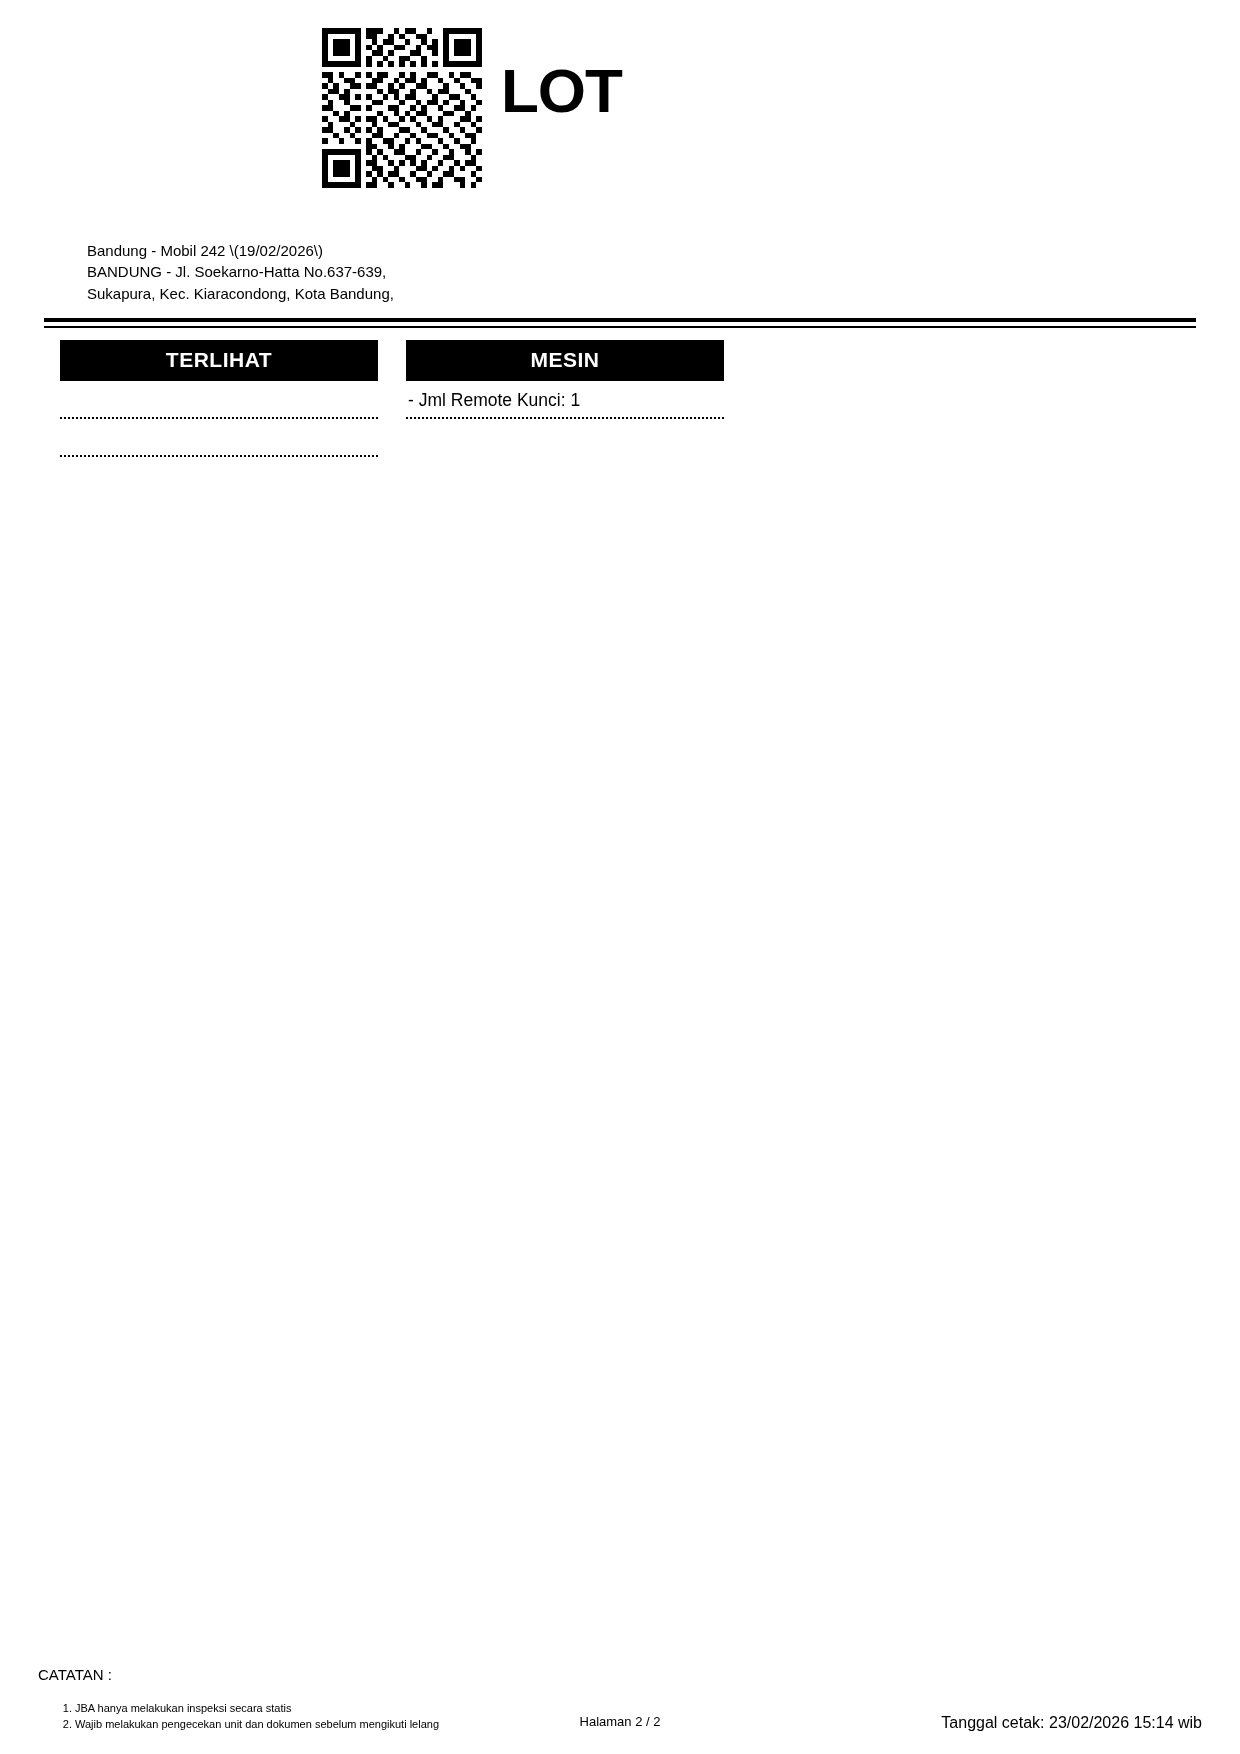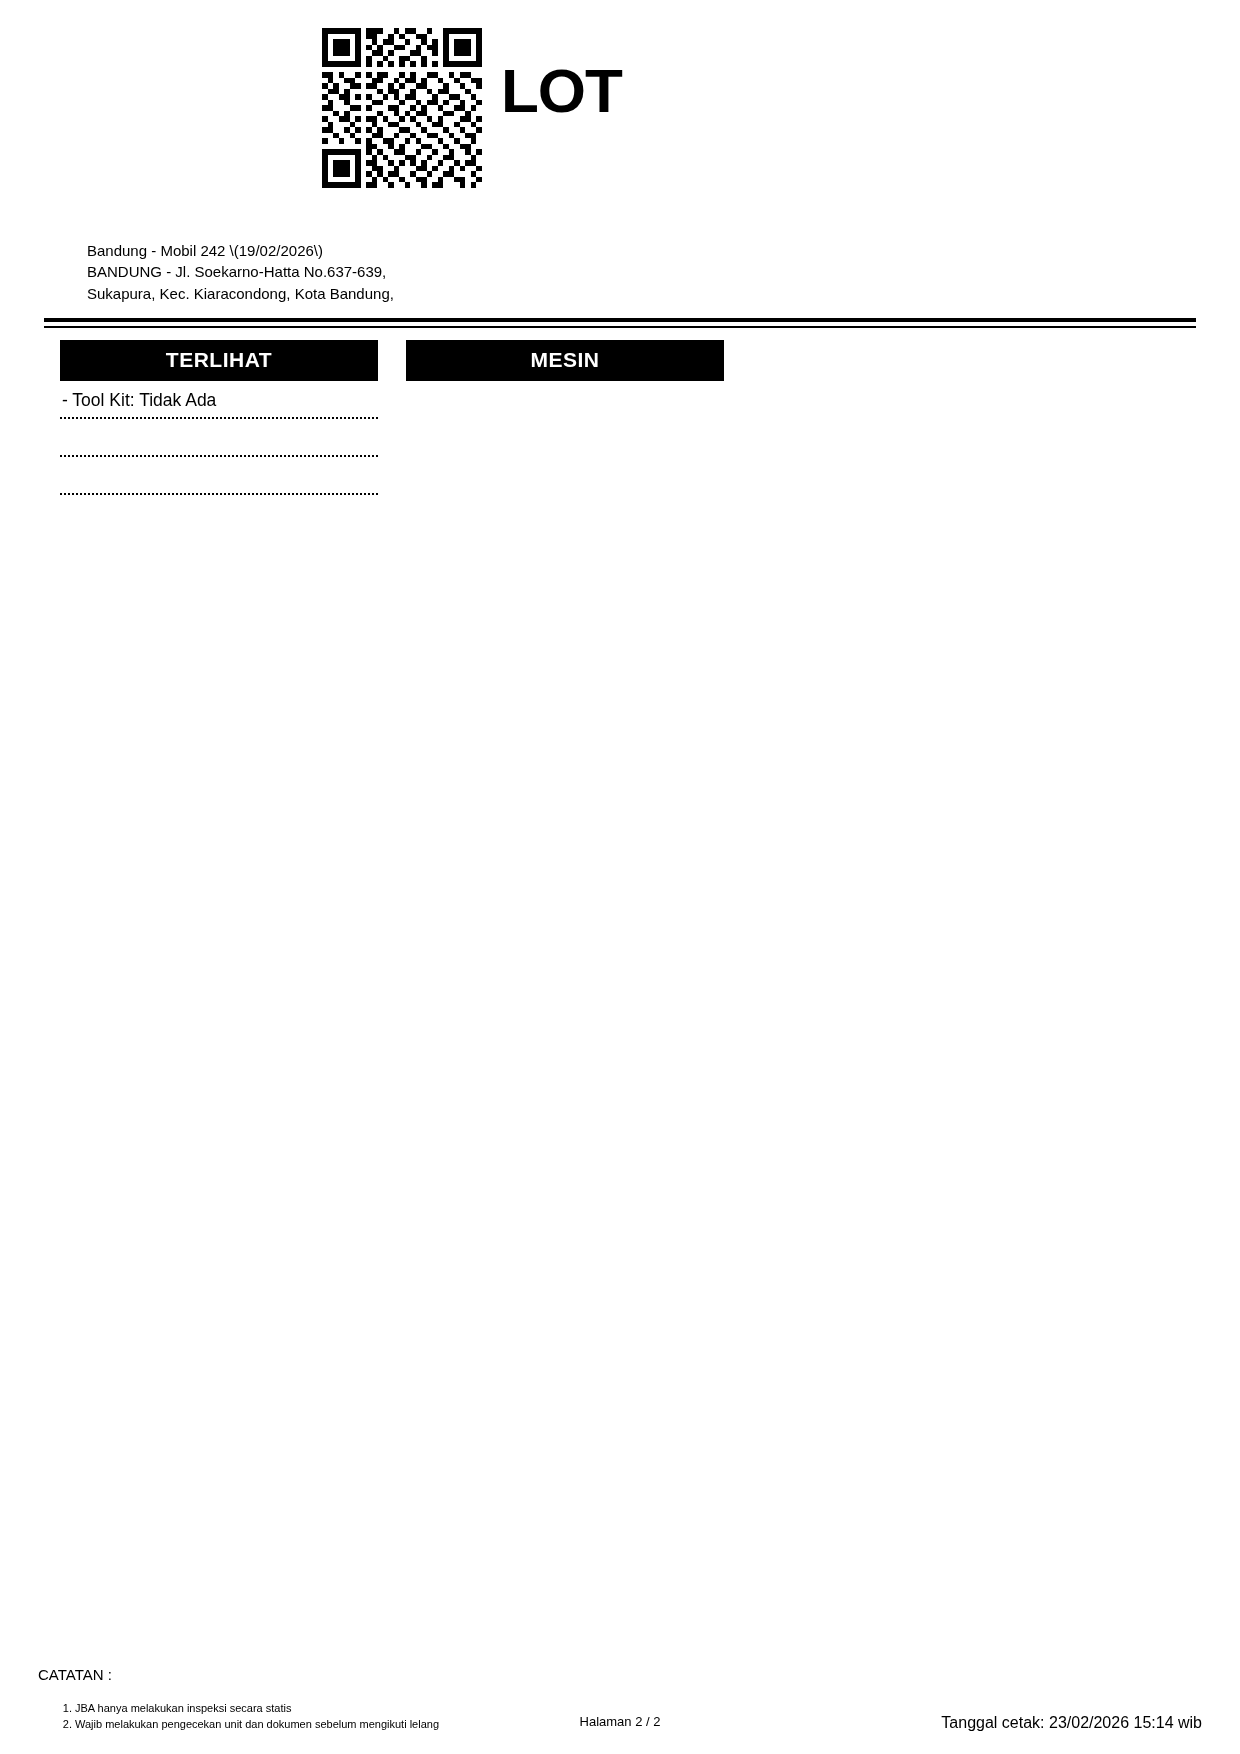--- a/index.html
+++ b/index.html
@@ -424,28 +424,28 @@
 Sukapura, Kec. Kiaracondong, Kota Bandung,</div>
   </div>
 
   <div class="rule-thick"></div>
   <div class="rule-thin"></div>
 
   <div class="columns">
 
     <div class="col">
       <div class="col-title">TERLIHAT</div>
-      <div class="item first">- Tool Kit: Tidak Ada</div>
       <div class="item blank"></div>
       <div class="item blank"></div>
     </div>
 
 
     <div class="col col-wide">
       <div class="col-title">MESIN</div>
+      <div class="item first">- Jml Remote Kunci: 1</div>
     </div>
 
   </div>
 
   <div class="notes">
     <div class="notes-title">CATATAN :</div>
     <ol>
       <li>JBA hanya melakukan inspeksi secara statis</li>
       <li>Wajib melakukan pengecekan unit dan dokumen sebelum mengikuti lelang</li>
     </ol>

